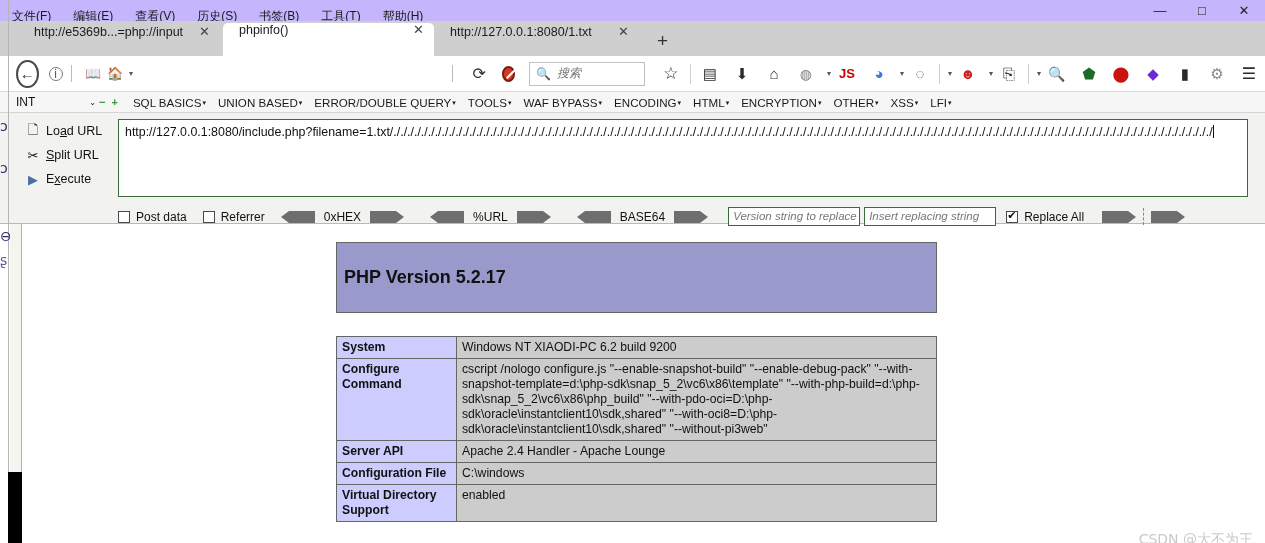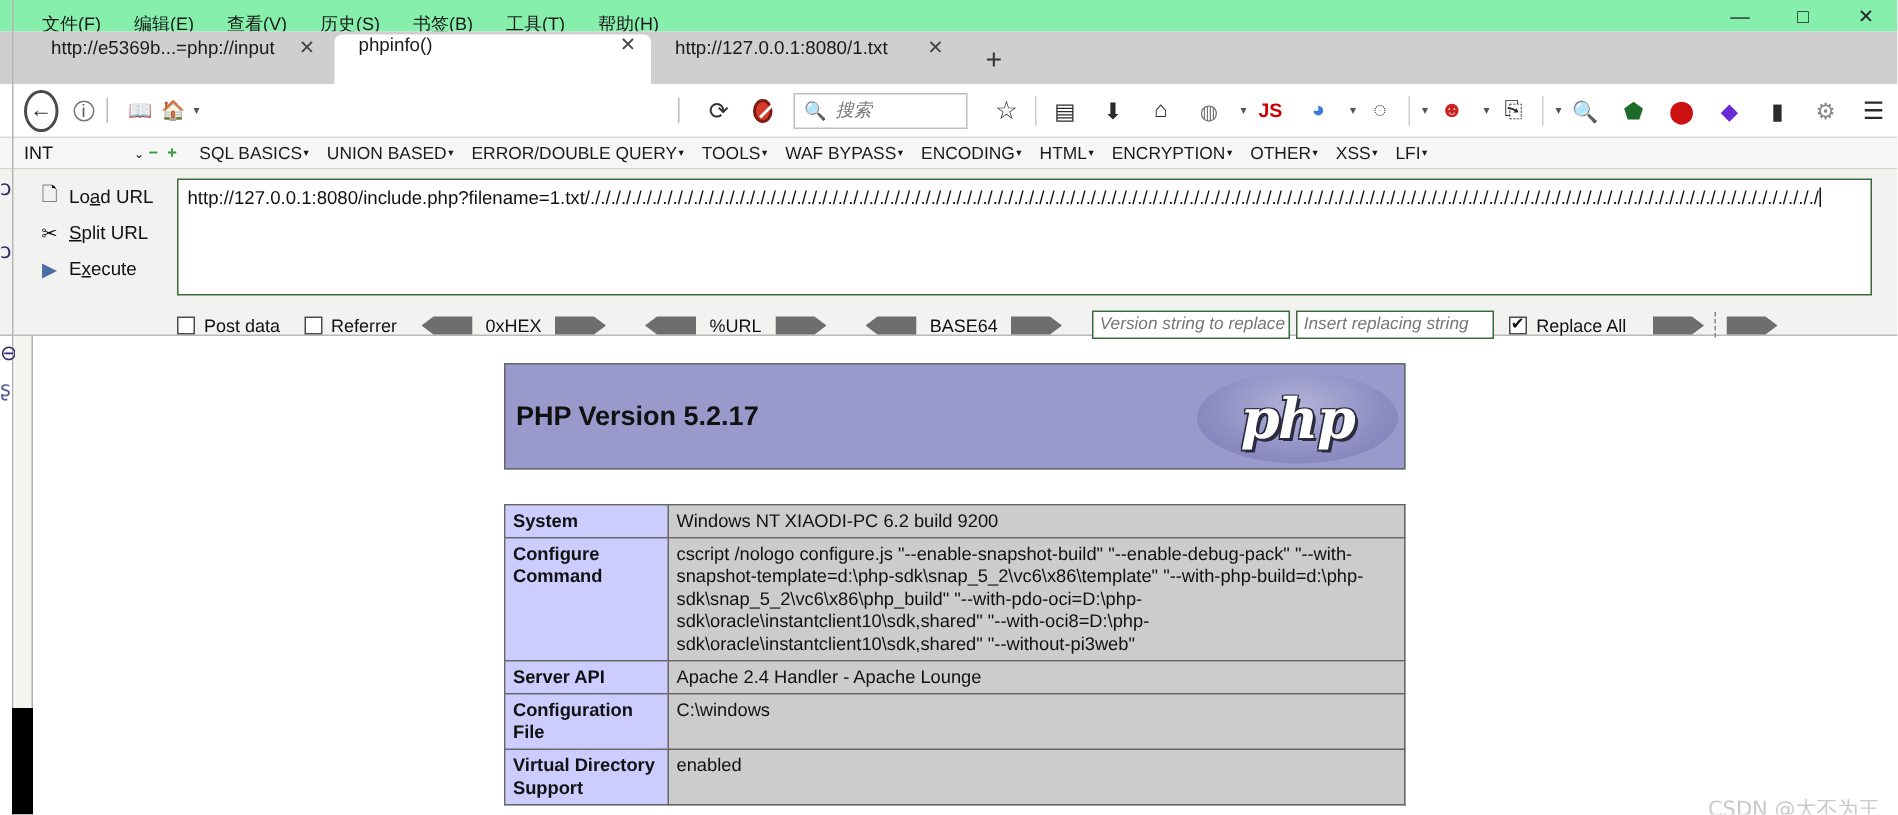--- a/index.html
+++ b/index.html
@@ -8,24 +8,24 @@
     width: 1265px; height: 543px;
     overflow: hidden;
     background: #ffffff;
     font-family: "Liberation Sans", sans-serif;
   }
   #app { position: relative; width: 1265px; height: 543px; background: #fff; }
 
   
   .menubar {
     position: absolute; top: 0; left: 0; width: 1265px; height: 21px;
-    background: #86efac;
+    background: #c4b5fd;
     font-size: 12px; color: #1a1a1a;
     display: flex; align-items: flex-end;
-    padding-left: 28px;
+    padding-left: 12px;
     overflow: hidden;
   }
   .menubar .mi { margin-right: 22px; line-height: 12px; height: 11px; overflow: hidden; }
   .wincontrols {
     position: absolute; right: 0; top: 0; height: 21px; width: 140px;
     display: flex; align-items: center; justify-content: flex-end;
     color: #222;
   }
   .wincontrols span {
     width: 42px; text-align: center; font-size: 13px; line-height: 21px;
@@ -162,21 +162,21 @@
     font-family: "DejaVu Serif", serif; font-style: italic; font-weight: bold;
     font-size: 37px; color:#ffffff;
     text-shadow: 2px 2px 0 #2b2b3d, -1px -1px 0 #2b2b3d, 1px -1px 0 #2b2b3d, -1px 1px 0 #2b2b3d;
     letter-spacing: -1px;
   }
   table.info {
     position:absolute; left: 336px; top: 100px; width: 601px;
     border-collapse: collapse; font-size: 12.2px; color:#111;
   }
   table.info td { border: 1px solid #666; padding: 3px 5px; vertical-align: top; line-height: 15px;}
-  table.info td.k { background: #ccccff; font-weight: bold; width: 109px; }
+  table.info td.k { background: #ccccff; font-weight: bold; width: 120px; }
   table.info td.v { background: #cccccc; }
 
   
   .leftedge { position:absolute; left:0; top:0; width: 22px; height: 543px; }
   .le-blk { position:absolute; left: 8px; top: 250px; width: 14px; height: 293px; background:#000; }
   .le-panel { position:absolute; left: 10px; top: 224px; width: 12px; height: 26px; background:#eeeeec; border-right:1px solid #b0b0b0;}
   .le-glyph { position:absolute; left: 0px; font-size: 14px; color:#2b2b6b; font-family:"DejaVu Sans", sans-serif;}
   .le-line { position:absolute; left: 8px; top:0; width:1px; height: 543px; background:#b5b5b5; }
 
   .watermark {
@@ -347,23 +347,20 @@
       <span class="dashdiv"></span>
       <svg class="arrowR" viewBox="0 0 34 14">
           <polygon points="0,1 26,1 34,7 26,13 0,13" fill="#6e6e6e"></polygon>
         </svg>
     </div>
   </div>
 
   <div class="content">
     <div class="phpbanner">
       <div class="ver">PHP Version 5.2.17</div>
-      <div class="phplogo">
-        <div class="ptxt">php</div>
-      </div>
     </div>
 
     <table class="info">
       <tbody>
           <tr>
         <td class="k">System</td>
         <td class="v">Windows NT XIAODI-PC 6.2 build 9200</td>
       </tr>
       <tr>
         <td class="k">Configure Command</td>

